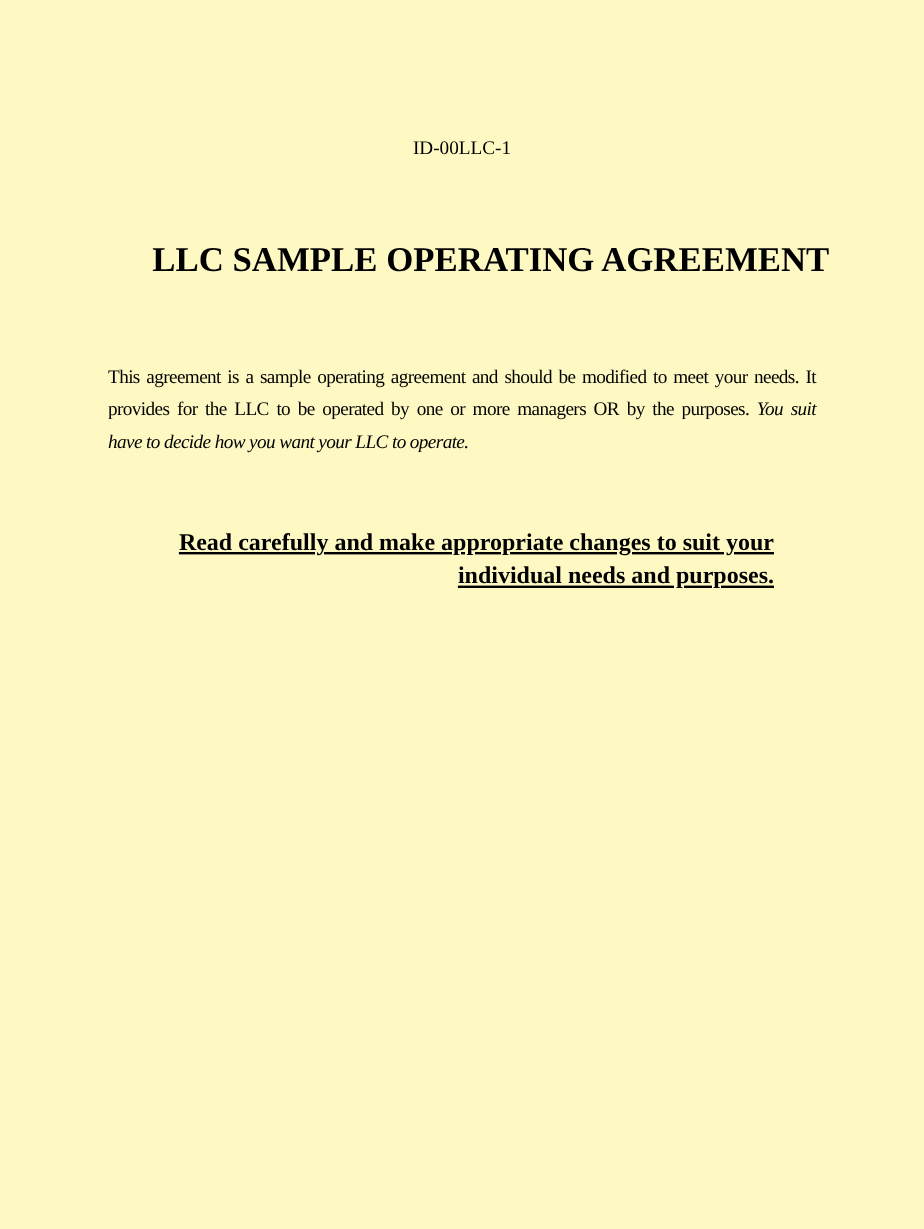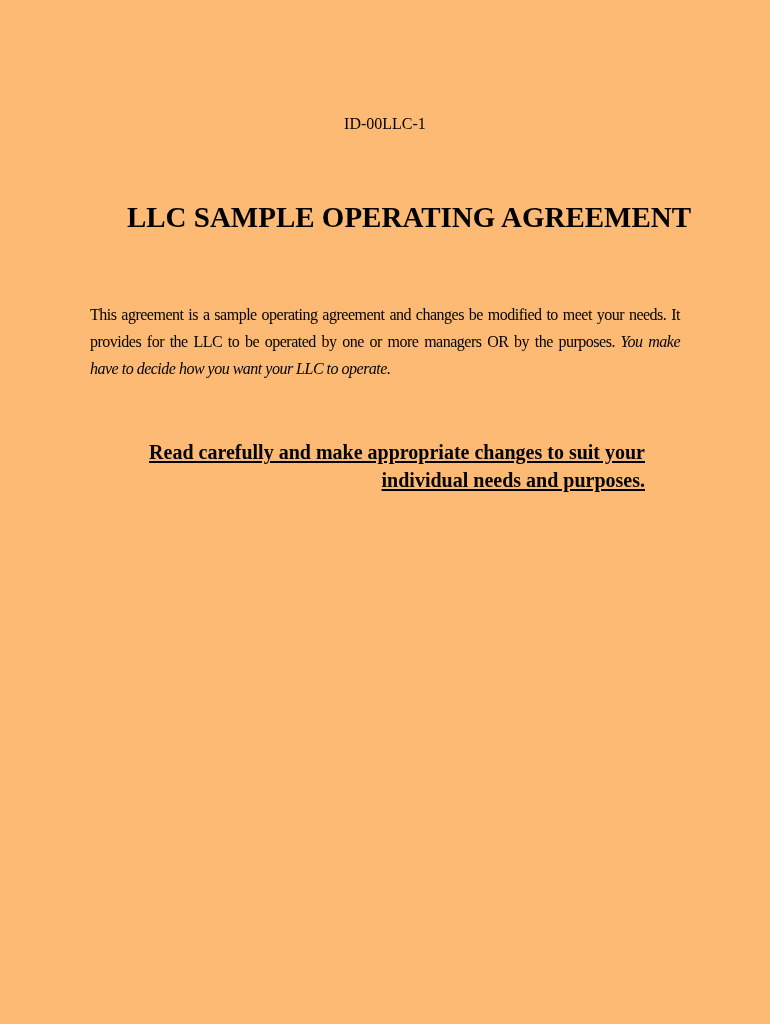--- a/index.html
+++ b/index.html
@@ -9,21 +9,21 @@
     height: 1024px;
     position: relative;
     overflow: hidden;
     font-family: "Liberation Serif", "DejaVu Serif", serif;
     color: #000000;
     background: #ffffff;
   }
   .page {
     position: absolute;
     inset: 0;
-    background: #fdba74;
+    background: #fef9c3;
   }
   .doc-id {
     position: absolute;
     top: 114px;
     left: 0;
     width: 770px;
     text-align: center;
     font-size: 16px;
     line-height: 20px;
   }
@@ -78,24 +78,24 @@
 <body>
 
 <div class="page">
 
   <div class="doc-id">ID-00LLC-1</div>
 
   <h1 class="title">LLC SAMPLE OPERATING AGREEMENT</h1>
 
   <div class="paragraph">
     <div class="pline justified">
-      <span>This agreement is a sample operating agreement and changes be modified to meet your needs. It</span>
+      <span>This agreement is a sample operating agreement and should be modified to meet your needs. It</span>
     </div>
     <div class="pline justified">
-      <span>provides for the LLC to be operated by one or more managers OR by the purposes. </span><span class="italic">You make</span>
+      <span>provides for the LLC to be operated by one or more managers OR by the purposes. </span><span class="italic">You suit</span>
     </div>
     <div class="pline last">
       <span class="italic">have to decide how you want your LLC to operate.</span>
     </div>
   </div>
 
   <div class="notice">Read carefully and make appropriate changes to suit your individual needs and purposes.</div>
 
 </div>
 

